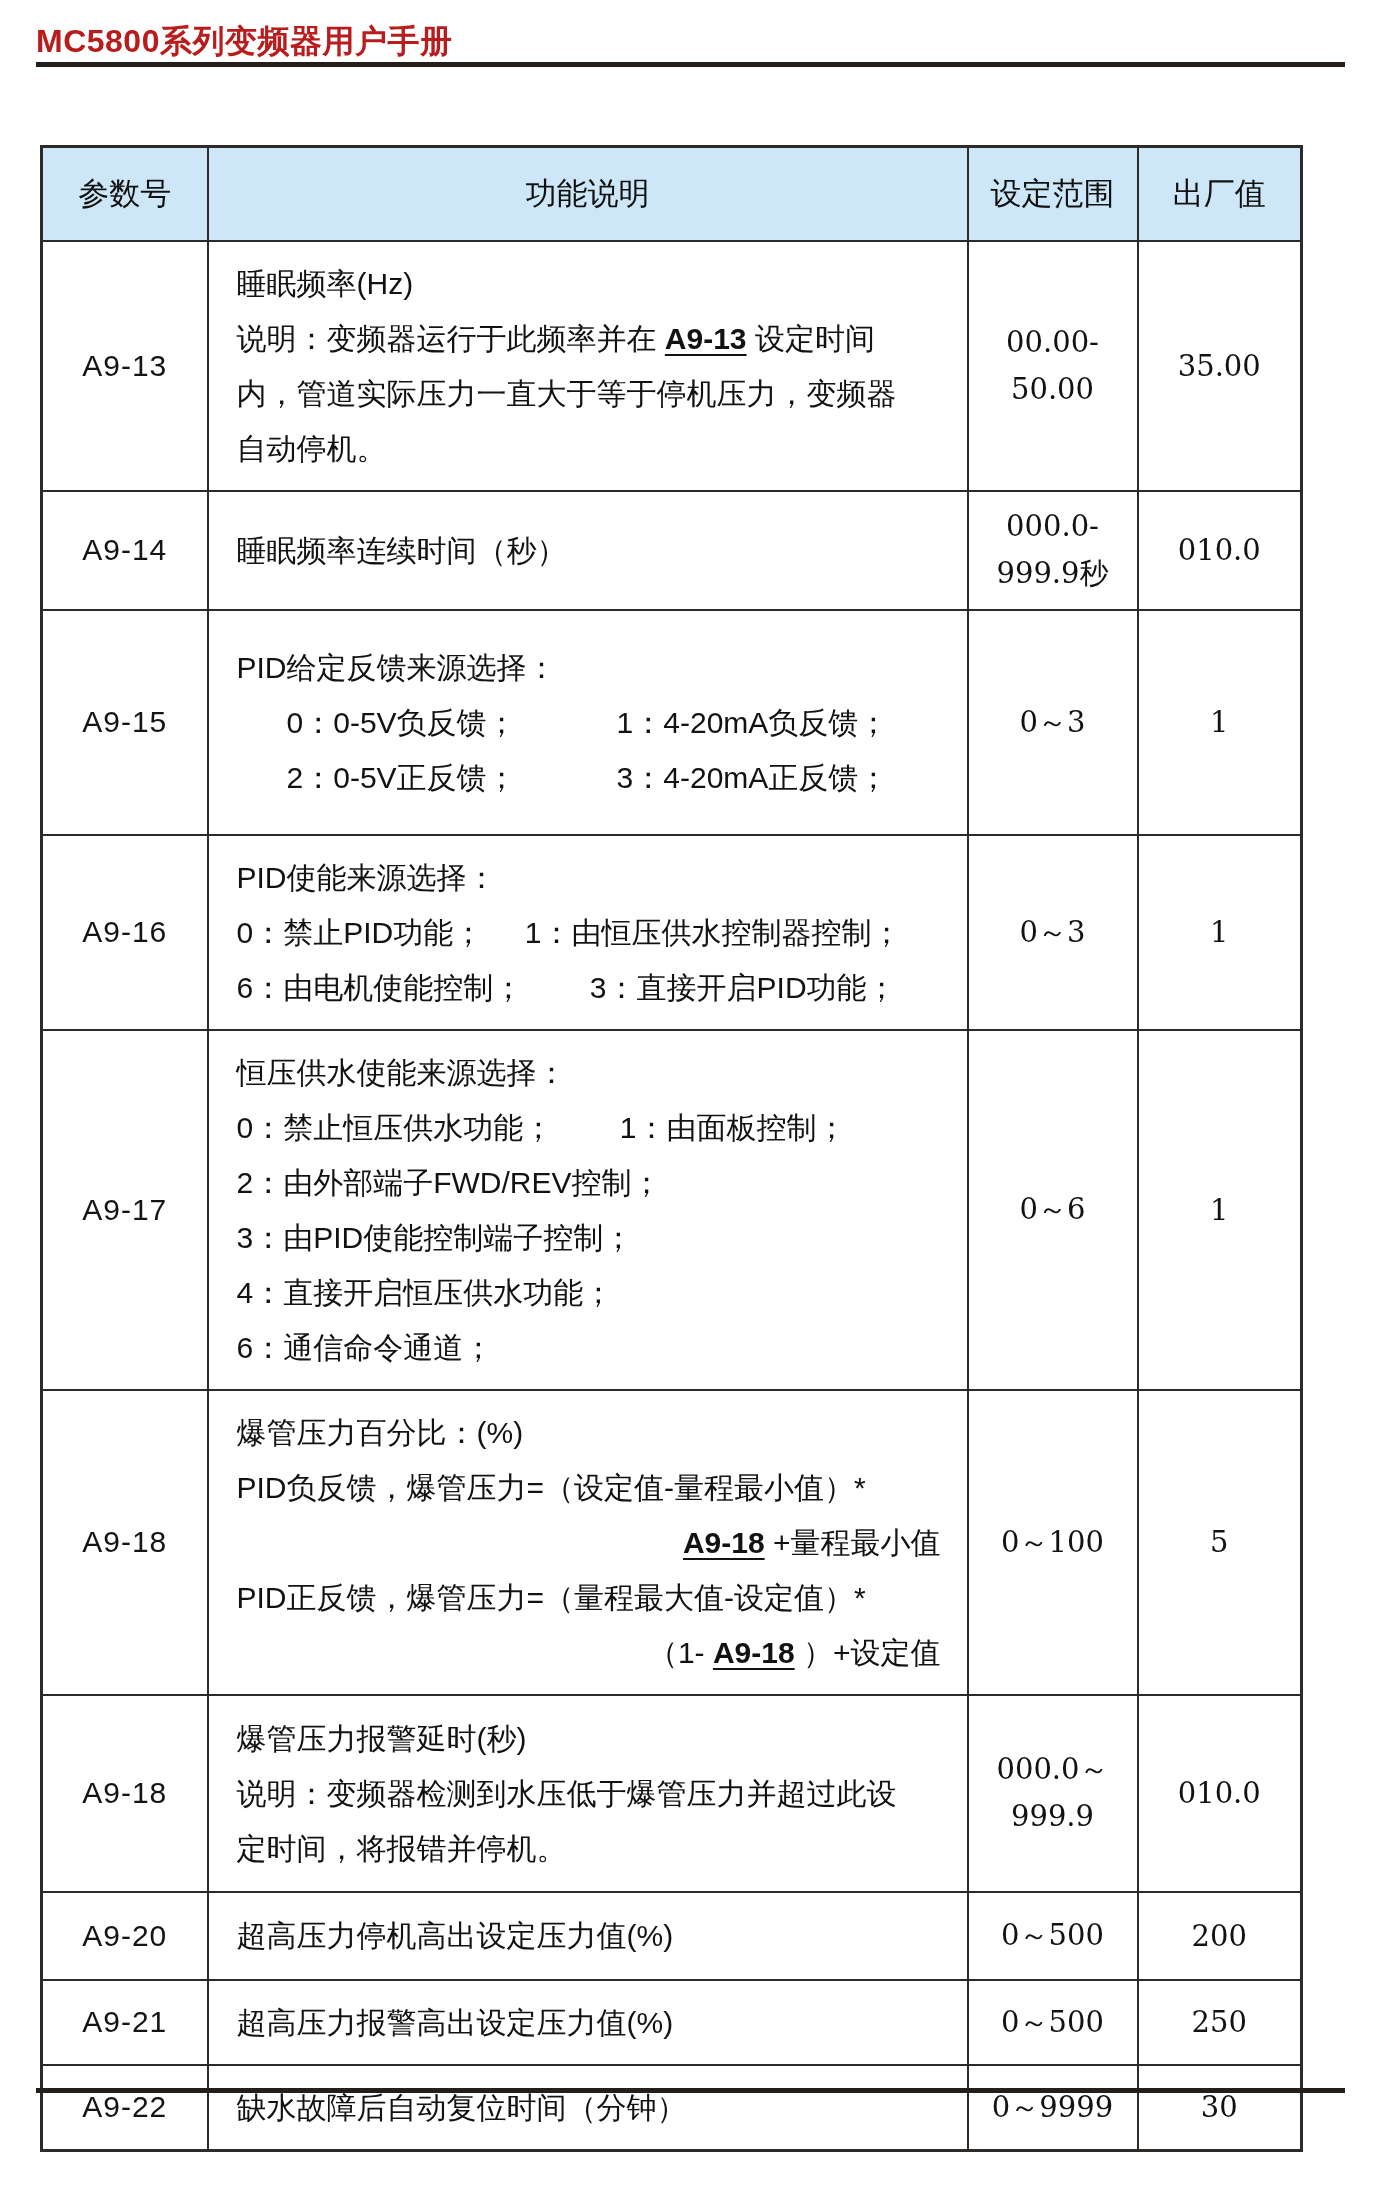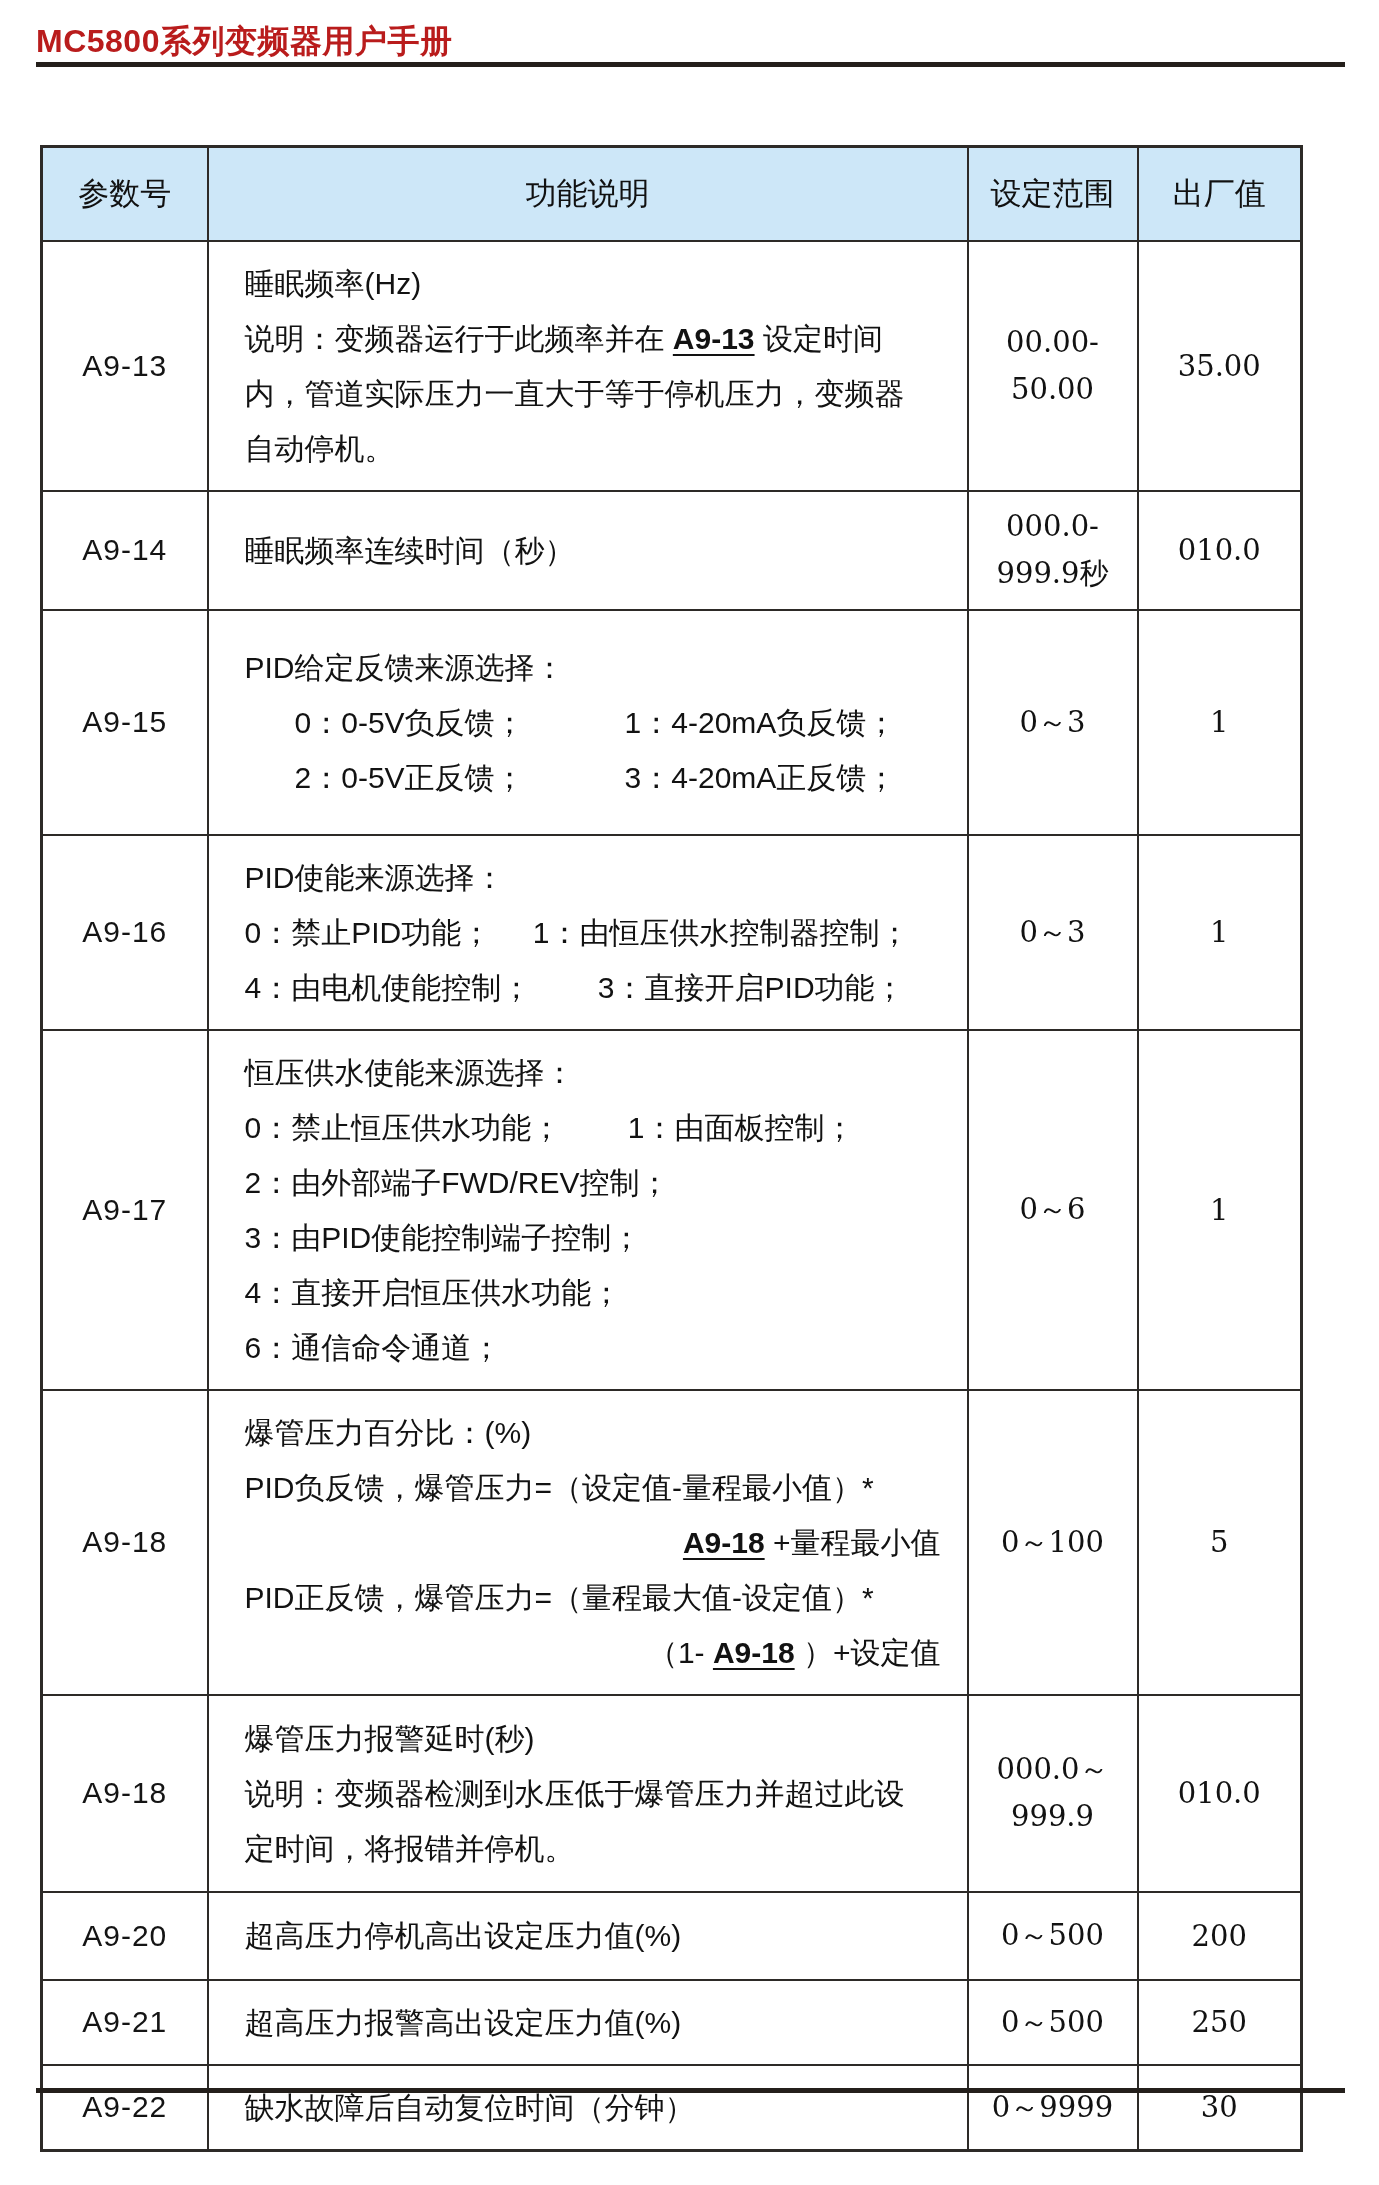--- a/index.html
+++ b/index.html
@@ -46,21 +46,21 @@
     text-align:center;
   }
   td.param{
     text-align:center;
     font-size:30px;
     letter-spacing:1px;
     font-family:"Liberation Sans",sans-serif;
     color:#141414;
   }
   td.desc{
-    padding:14px 26px 14px 36px;
+    padding:14px 26px 14px 28px;
     font-size:30px;
     line-height:55px;
     color:#121212;
   }
   td.desc .dline{white-space:pre-wrap;}
   td.desc .dline.center{text-align:right;}
   .ref{
     font-weight:700;
     text-decoration:underline;
     text-underline-offset:5px;
@@ -153,21 +153,21 @@
           <td class="range">
             <div class="rline">0～3</div>
           </td>
           <td class="defv">1</td>
         </tr>
         <tr>
           <td class="param">A9-16</td>
           <td class="desc">
             <div class="dline"><span>PID使能来源选择：</span></div>
             <div class="dline"><span>0：禁止PID功能；     1：由恒压供水控制器控制；</span></div>
-            <div class="dline"><span>4：由电机使能控制；        3：直接开启PID功能；</span></div>
+            <div class="dline"><span>6：由电机使能控制；        3：直接开启PID功能；</span></div>
           </td>
           <td class="range">
             <div class="rline">0～3</div>
           </td>
           <td class="defv">1</td>
         </tr>
         <tr>
           <td class="param">A9-17</td>
           <td class="desc">
             <div class="dline"><span>恒压供水使能来源选择：</span></div>

